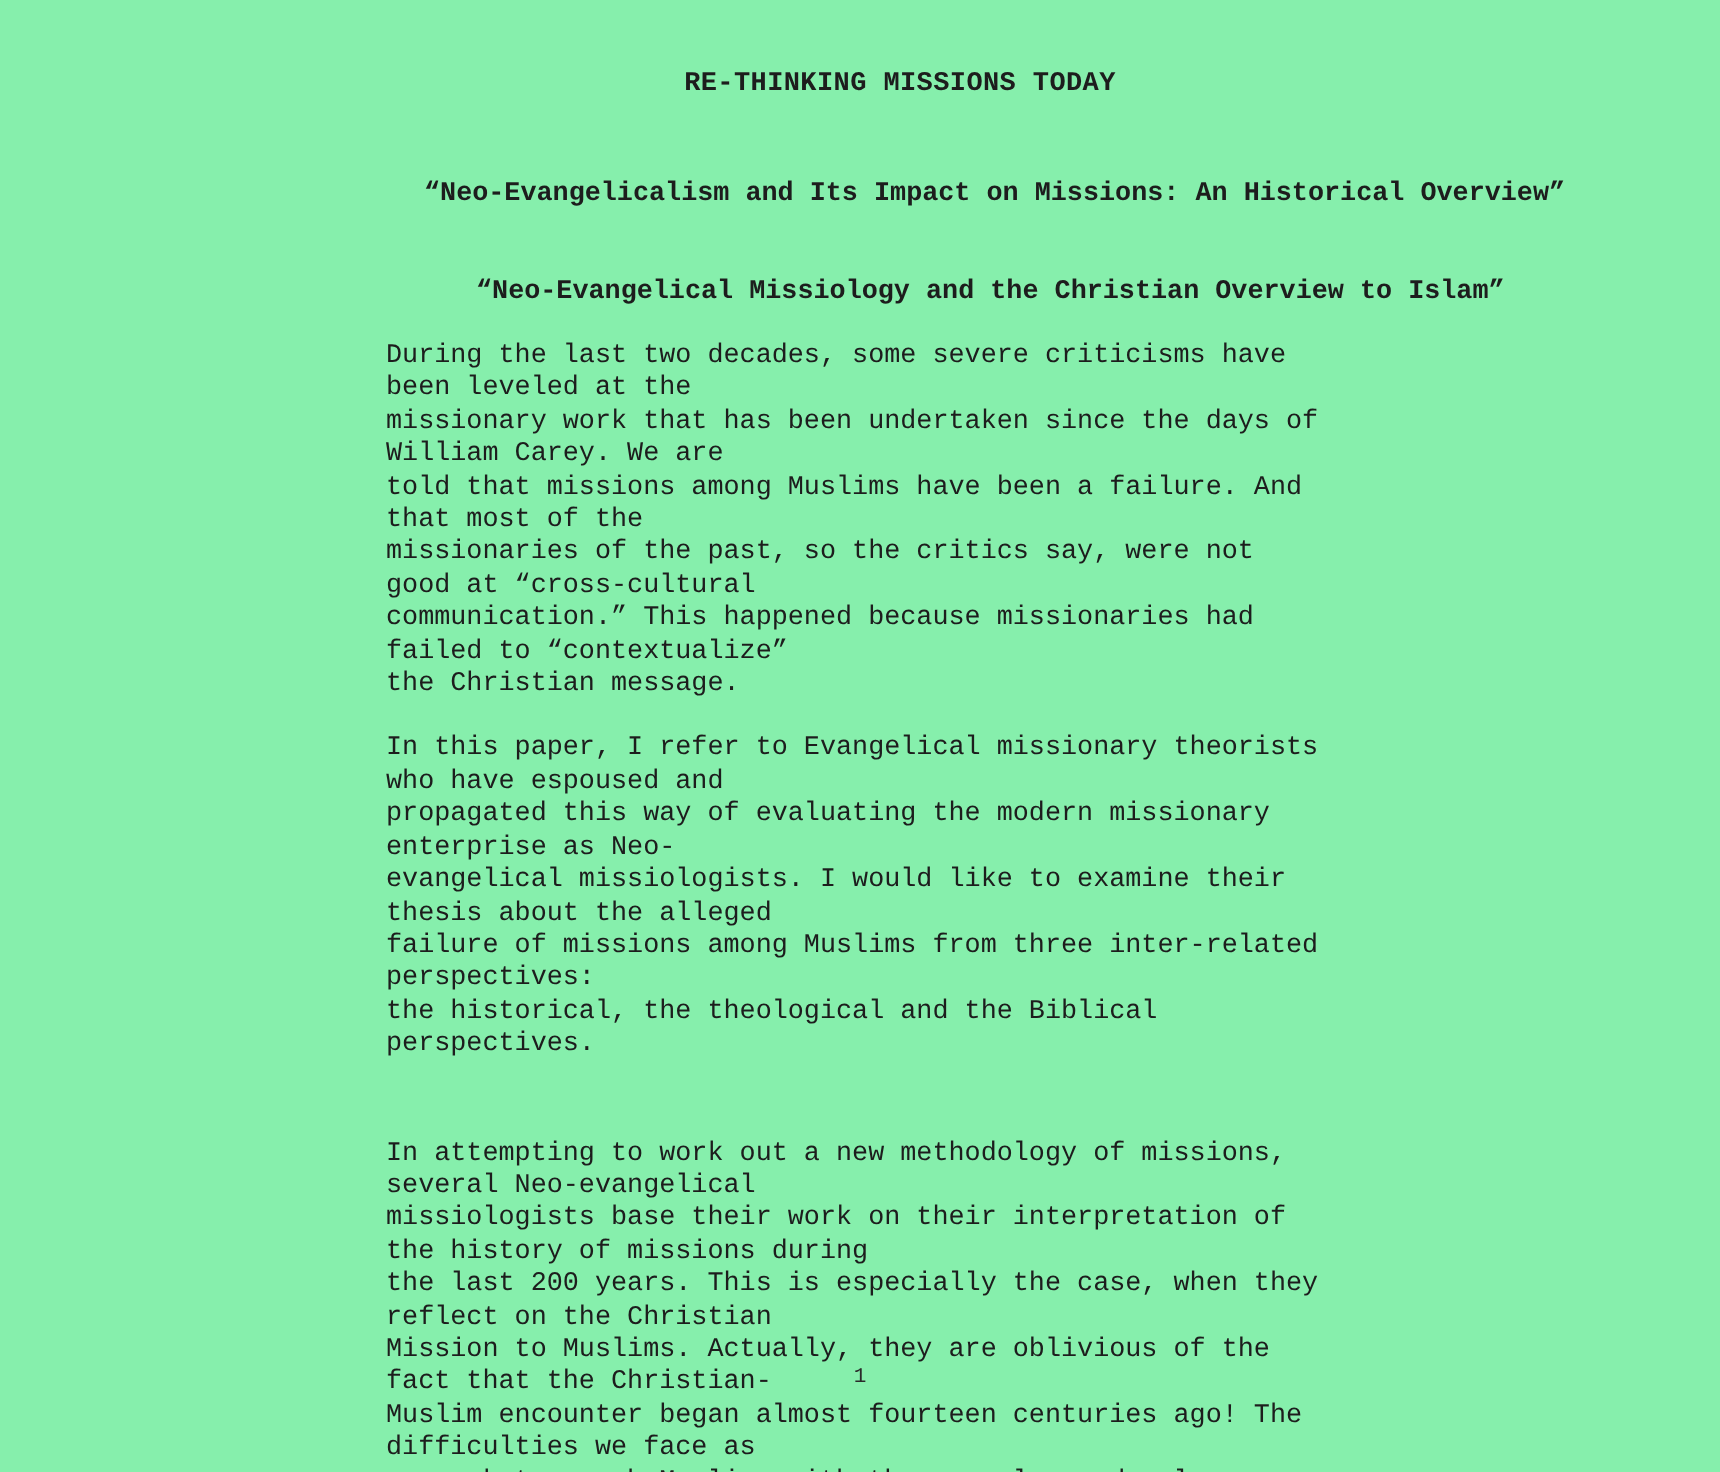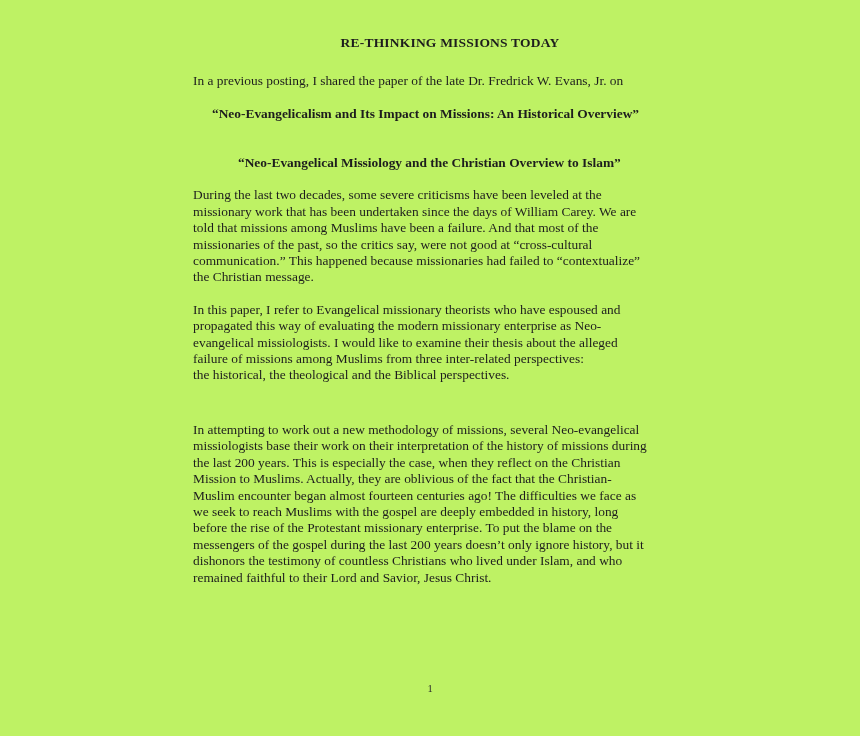--- a/index.html
+++ b/index.html
@@ -11,21 +11,22 @@
     height: 736px;
     background: #f5f5f5;
     font-family: "Liberation Serif", "DejaVu Serif", serif;
     color: #1d1d1d;
     overflow: hidden;
   }
   .page {
     position: relative;
     width: 860px;
     height: 736px;
-    background: #bef264;
+    background: #86efac;
+    font-family: Liberation Mono, monospace;
   }
   .content {
     position: absolute;
     left: 193px;
     top: 34px;
     width: 470px;
   }
   .doc-title {
     font-size: 13.5px;
     font-weight: bold;
@@ -76,21 +77,20 @@
 <body>
 
 <div class="page">
 
   <div class="content">
 
     <div class="doc-title">RE-THINKING MISSIONS TODAY</div>
 
     <div class="spacer-lg"></div>
 
-    <p class="para">In a previous posting, I shared the paper of the late Dr. Fredrick W. Evans, Jr. on</p>
 
     <div class="spacer-md"></div>
 
     <div class="heading-quote indent-1">“Neo-Evangelicalism and Its Impact on Missions: An Historical Overview”</div>
 
     <div class="spacer-md"></div>
 
 
     <div class="spacer-md"></div>
 

